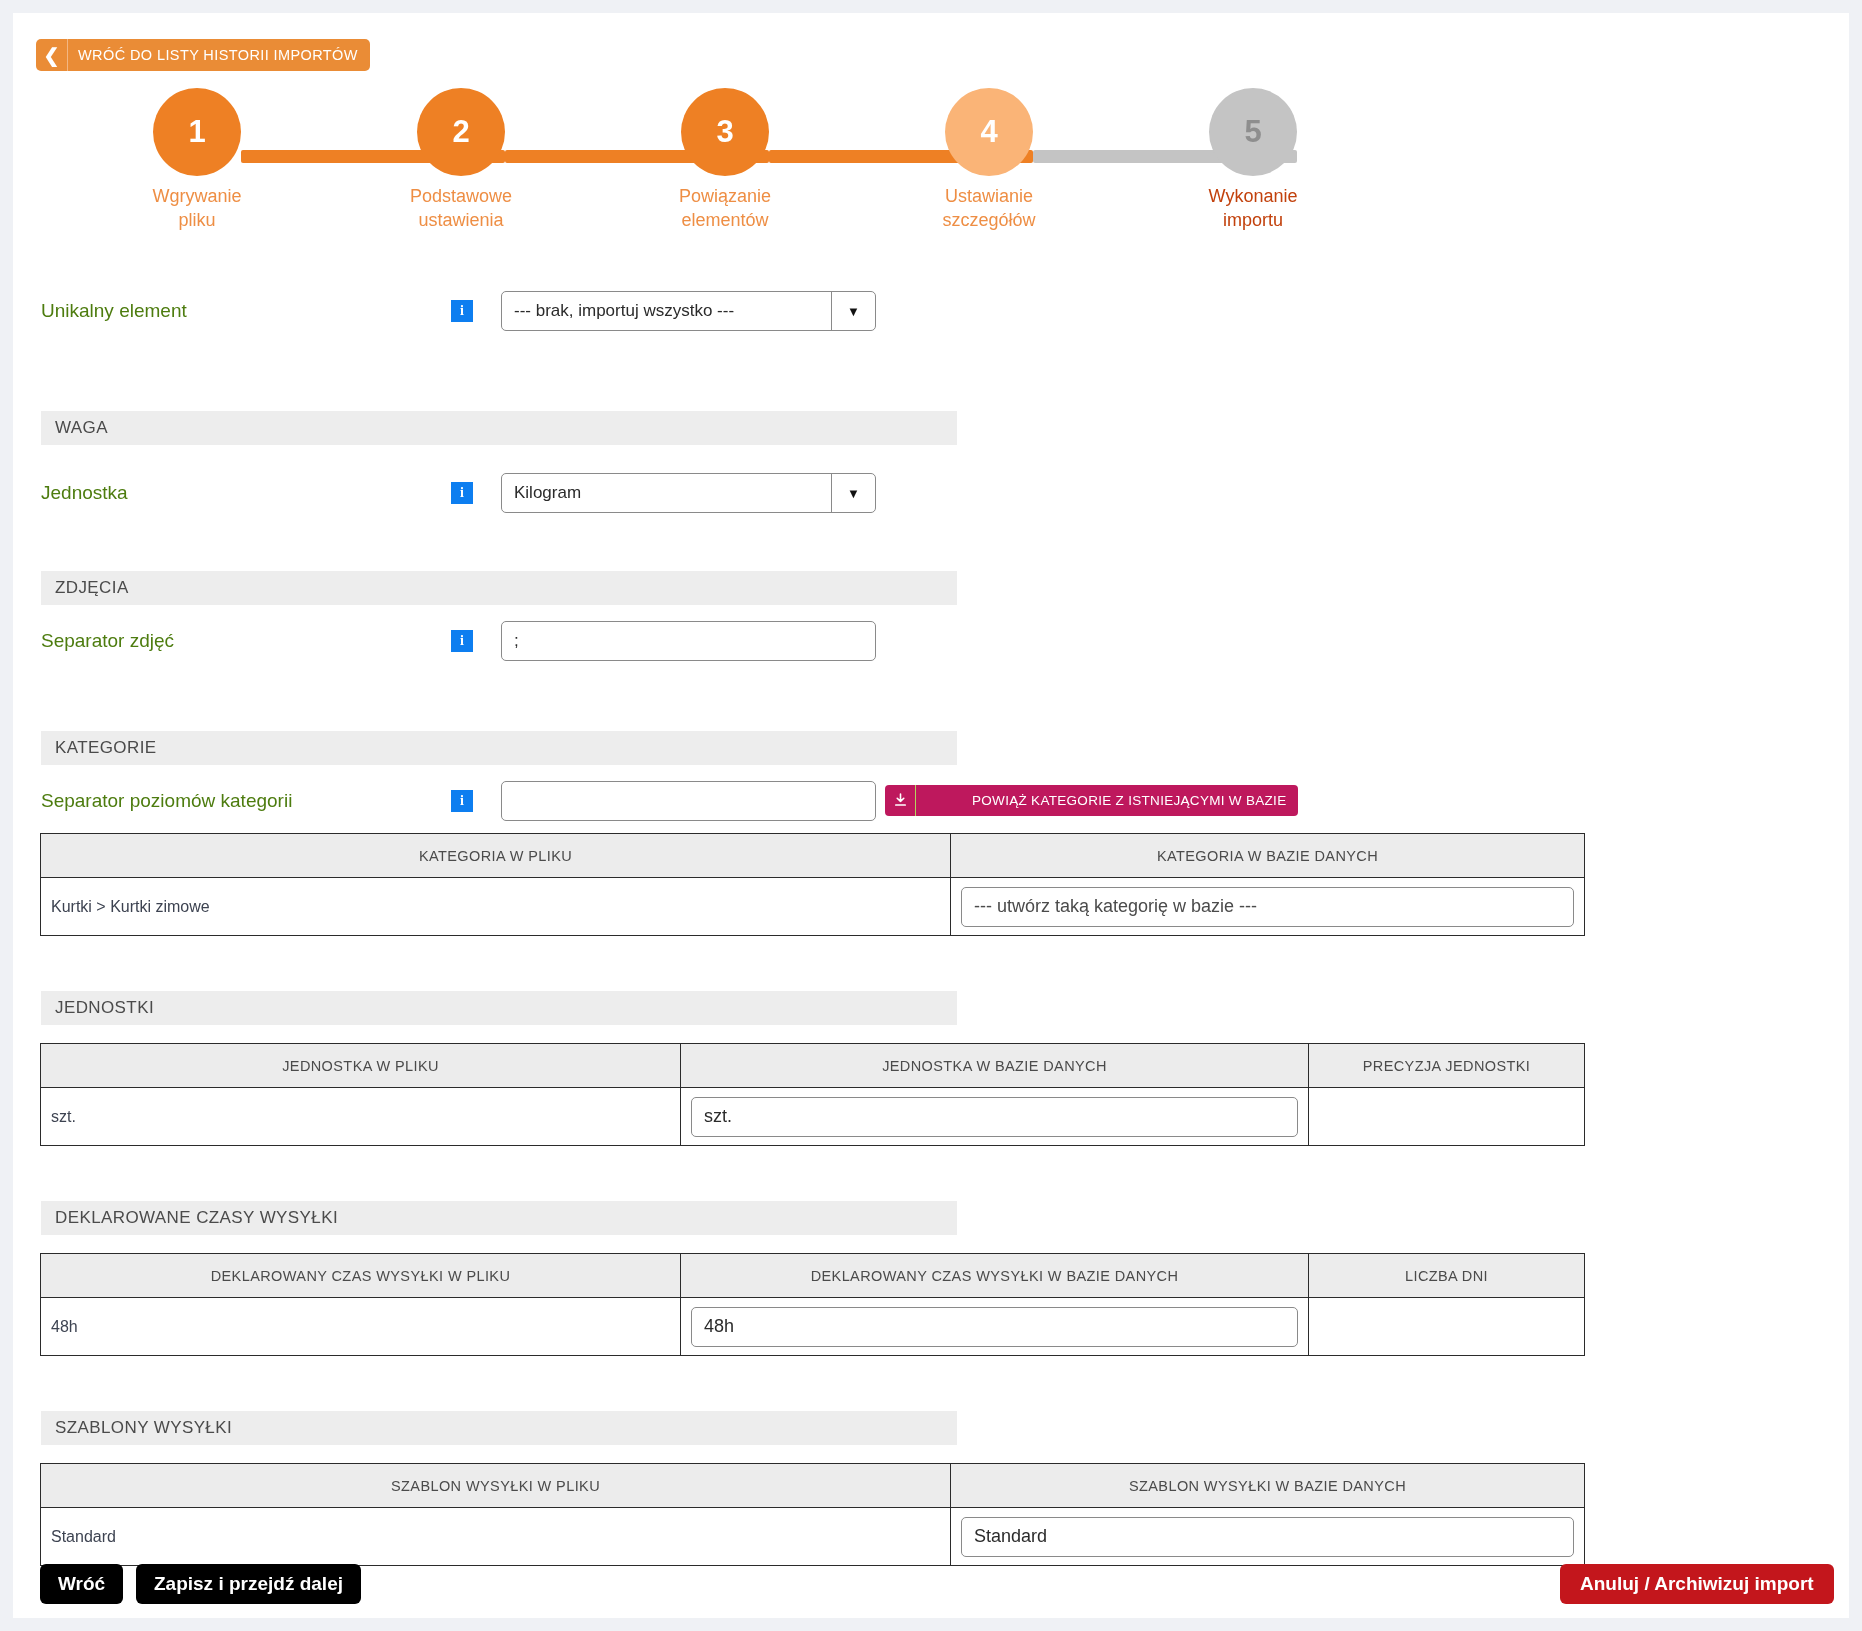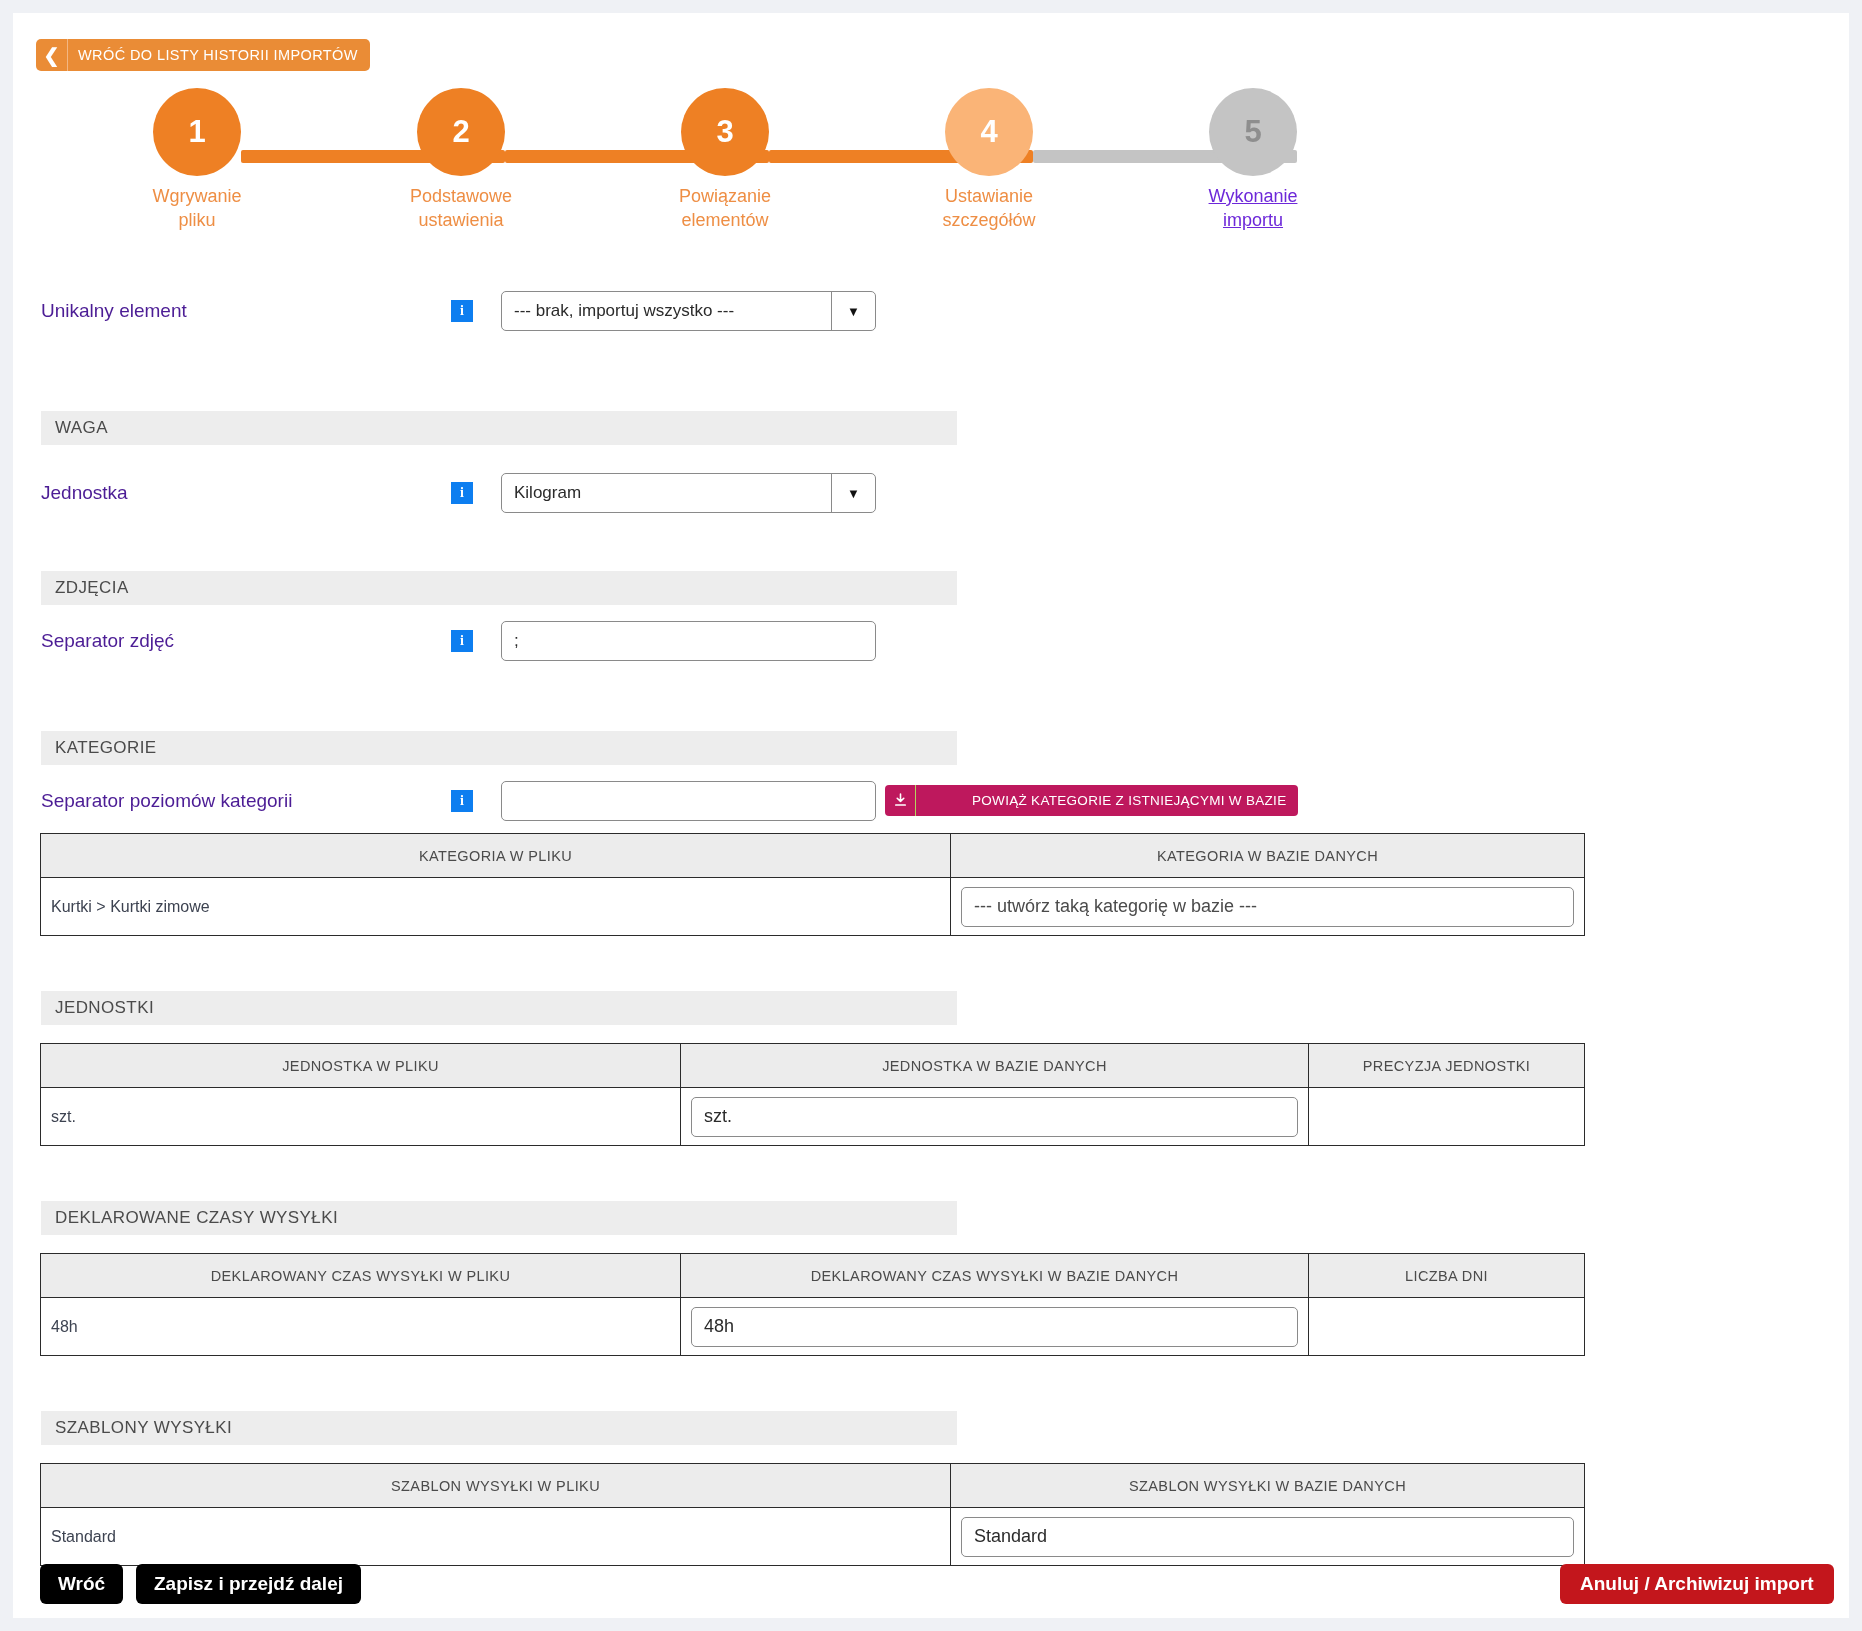--- a/index.html
+++ b/index.html
@@ -76,33 +76,33 @@
   .step .circle.done    { background: #ee8024; }
   .step .circle.current { background: #fab477; }
   .step .circle.todo    { background: #c4c4c4; color: #8e8e8e; }
   .step .slabel {
     margin-top: 9px;
     font-size: 18px;
     line-height: 1.32;
     color: #ee8e44;
     white-space: pre-line;
   }
-  .step .slabel.muted { color: #6d28d9; text-decoration: underline; }
+  .step .slabel.muted { color: #c2410c; }
 
   
   .frow {
     position: absolute;
     left: 28px;
     height: 40px;
     display: flex; align-items: center;
   }
   .frow .flabel {
     width: 410px;
     font-size: 19px;
-    color: #4c1d95;
+    color: #4d7c0f;
   }
   .info-i {
     width: 22px; height: 22px;
     background: #0d7ef0;
     color: #ffffff;
     font-size: 14px; font-weight: bold;
     display: flex; align-items: center; justify-content: center;
     font-family: "Liberation Serif", serif;
     cursor: pointer;
     flex: none;

